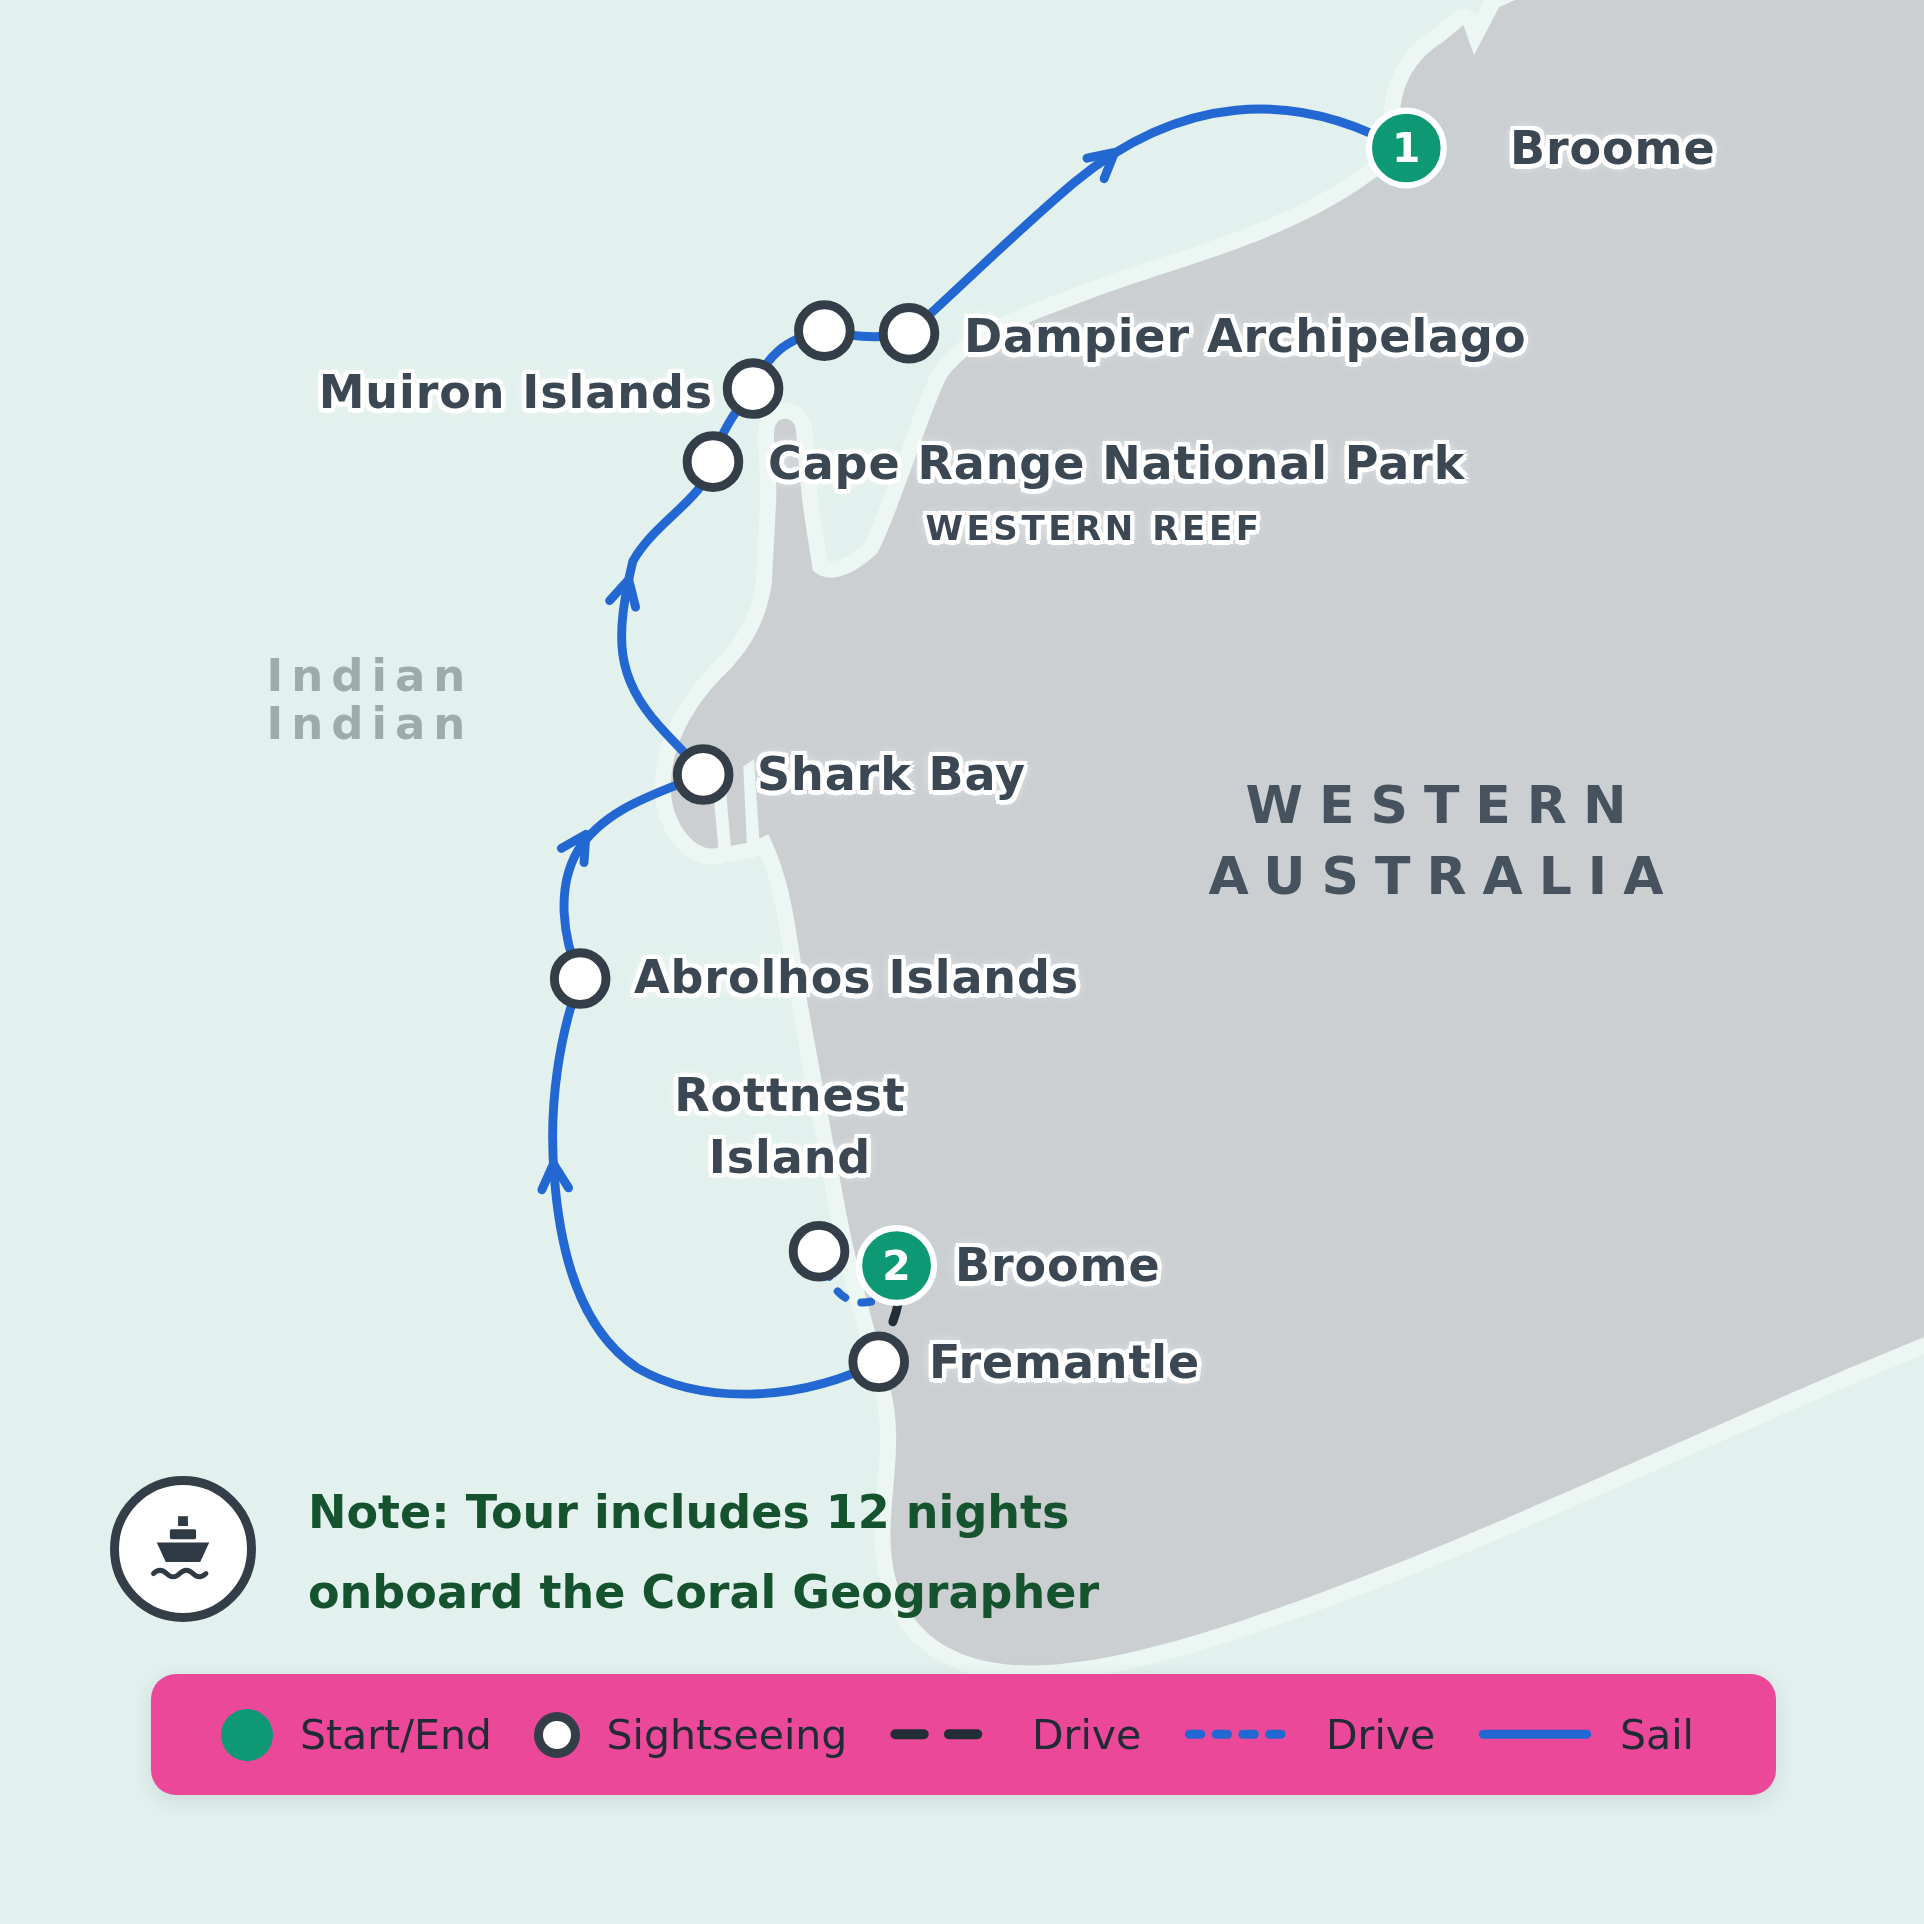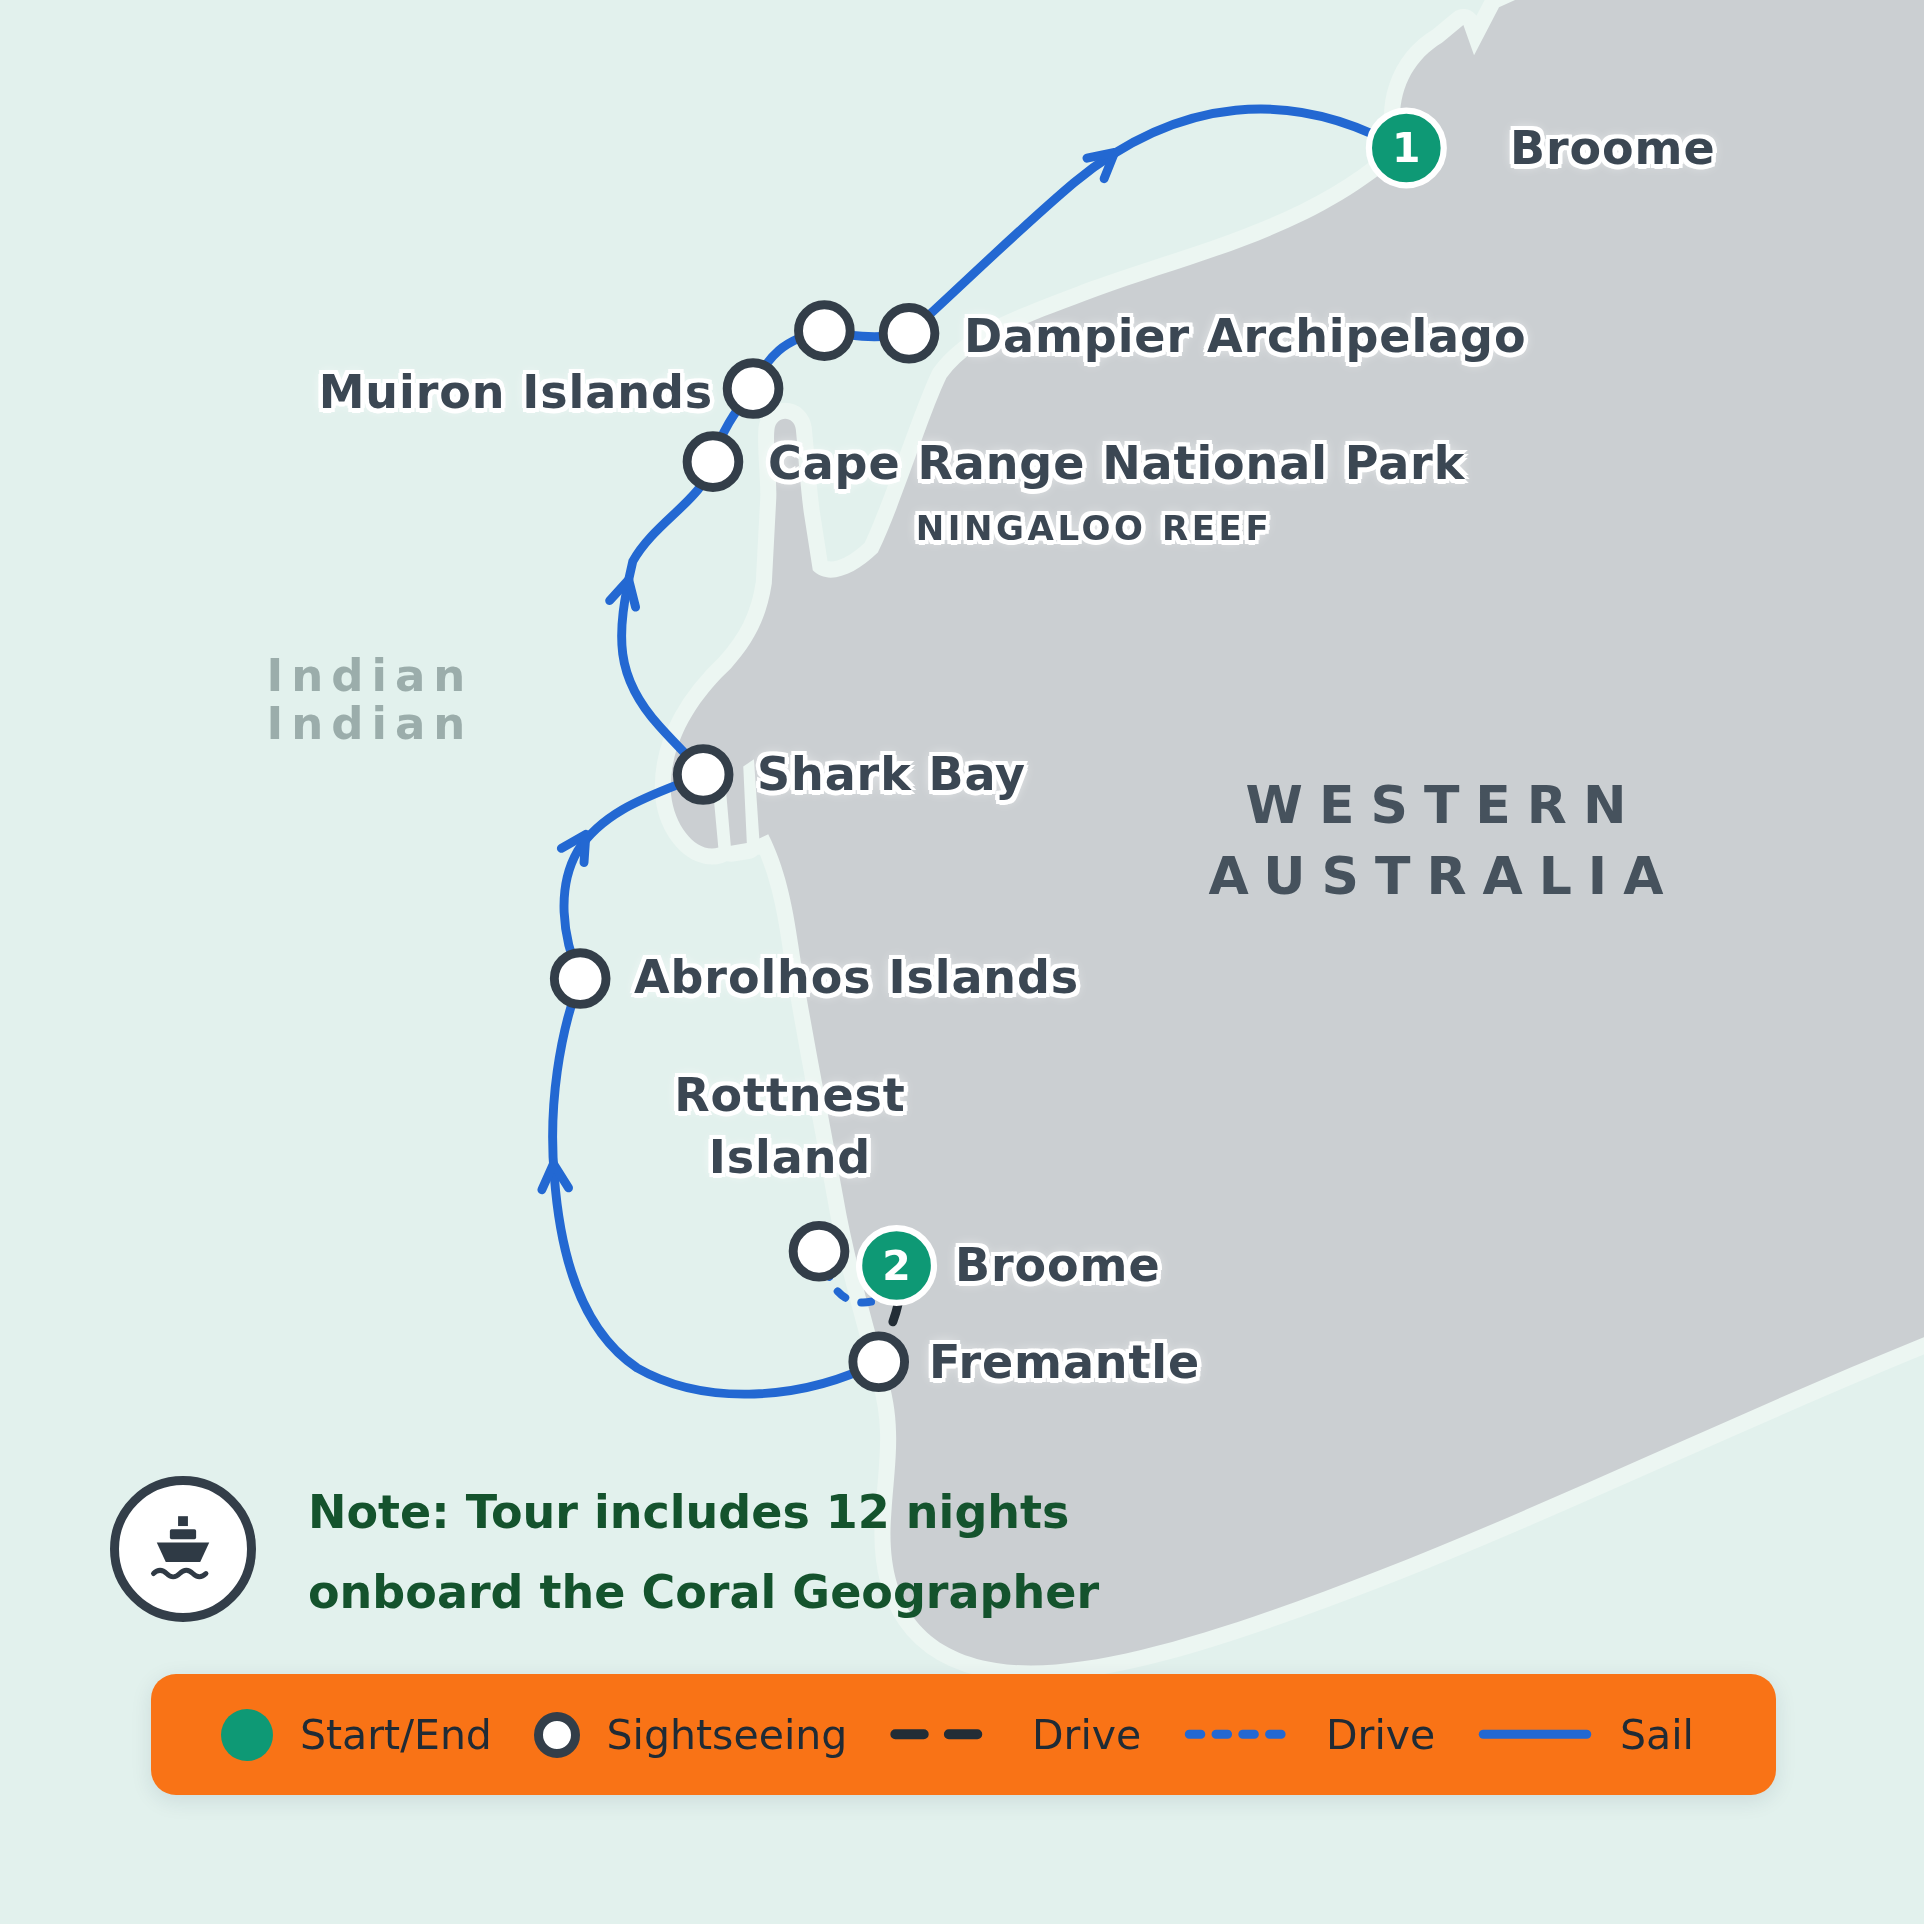--- a/index.html
+++ b/index.html
@@ -81,21 +81,21 @@
     align-items: center;
     justify-content: center;
   }
   .legend {
     position: absolute;
     left: 151px;
     top: 1674px;
     width: 1625px;
     height: 121px;
     box-sizing: border-box;
-    background: #f97316;
+    background: #ec4899;
     border-radius: 25px;
     box-shadow: 0 5.3px 21.4px rgba(16,42,67,0.10);
     display: flex;
     align-items: center;
     justify-content: space-between;
     padding: 0 82px 0 70px;
   }
   .legend-item {
     display: flex;
     align-items: center;
@@ -162,21 +162,21 @@
   </svg>
 
   <div class="lbl" style="left:1469px; top:148px;padding-left:41px;">Broome</div>
 
 
   <div class="lbl" style="left:964px; top:336px;">Dampier Archipelago</div>
 
   <div class="lbl rightanchor" style="left:713px; top:392px;">Muiron Islands</div>
 
   <div class="lbl" style="left:768px; top:463px;">Cape Range National Park</div>
-  <div class="lbl sub center" style="left:1094px; top:528px;">NINGALOO REEF</div>
+  <div class="lbl sub center" style="left:1094px; top:528px;">WESTERN REEF</div>
 
   <div class="lbl ocean center" style="left:370px; top:700px;">
     <span class="line">Indian</span>
     <span class="line">Indian</span>
   </div>
 
   <div class="lbl" style="left:757px; top:774px;">Shark Bay</div>
 
   <div class="lbl region center" style="left:1444px; top:841px;">
     <span class="line">WESTERN</span>

